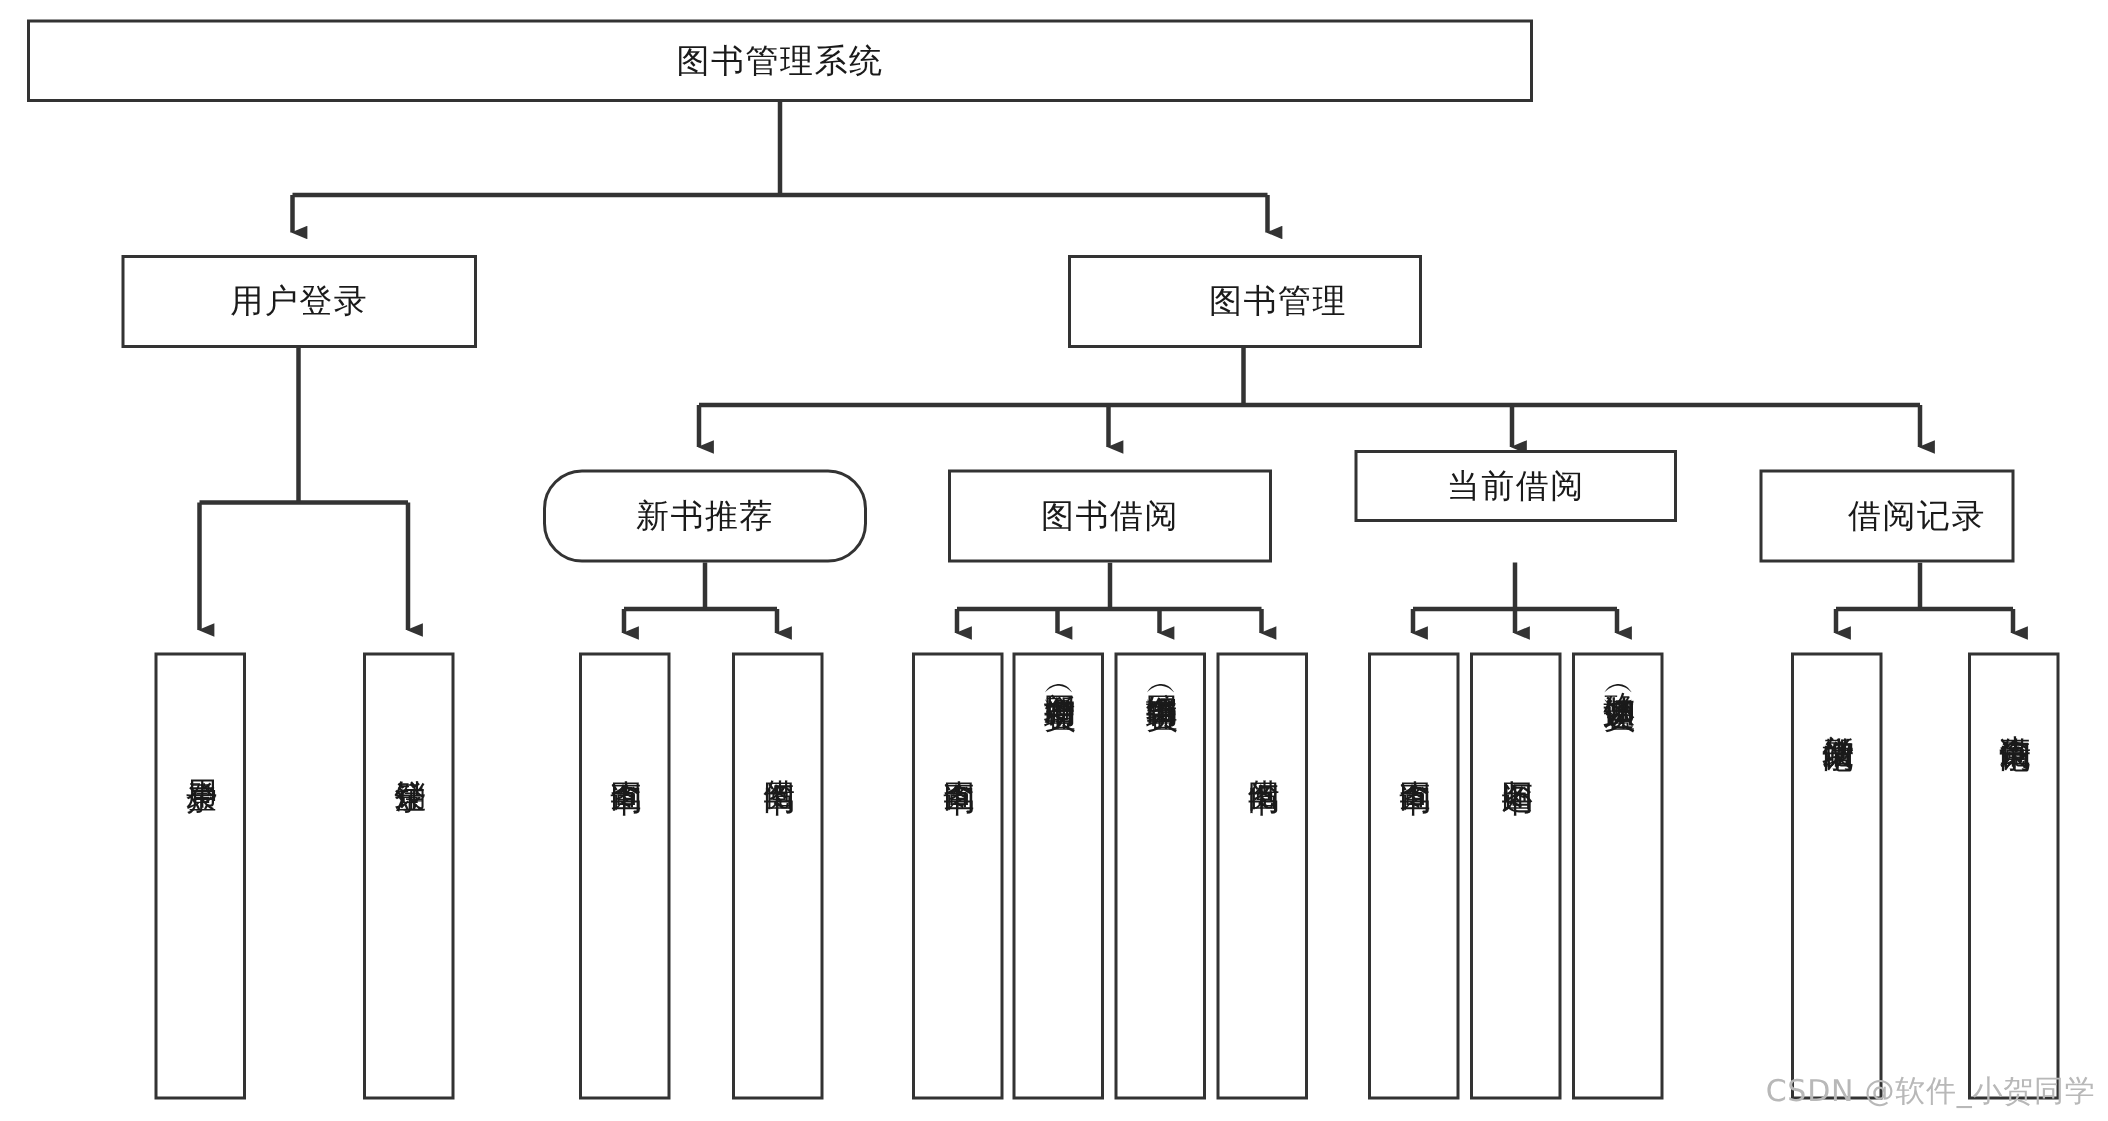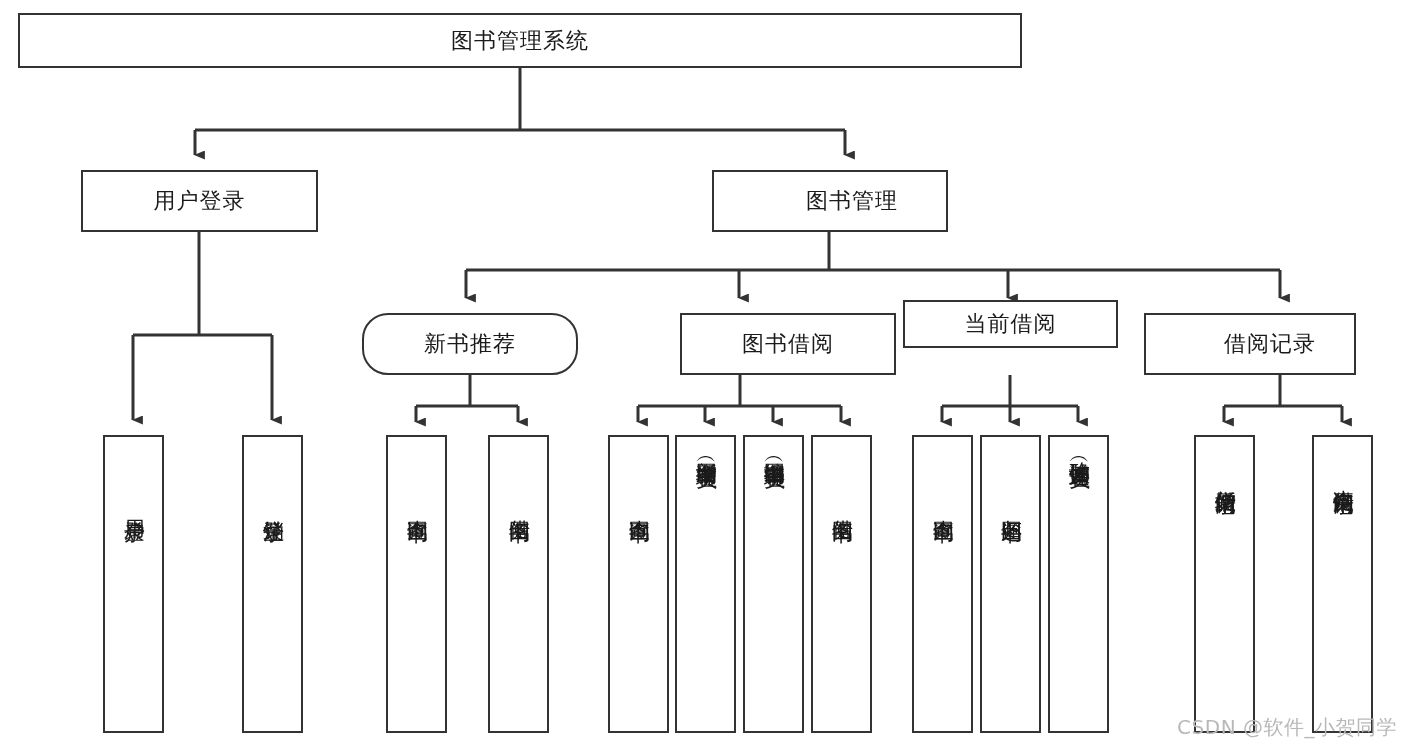--- a/index.html
+++ b/index.html
@@ -128,27 +128,27 @@
   <div class="node horiz" style="left:81px; top:170px; width:237px; height:62px;">
     <span>用户登录</span>
   </div>
   <div class="node horiz" style="left:712px; top:170px; width:236px; height:62px;padding-left:44px;">
     <span>图书管理</span>
   </div>
 
   <div class="node horiz" style="left:362px; top:313px; width:216px; height:62px;border-radius:26px;">
     <span>新书推荐</span>
   </div>
-  <div class="node horiz" style="left:632px; top:313px; width:216px; height:62px;margin-left:48px;">
+  <div class="node horiz" style="left:632px; top:313px; width:216px; height:62px;">
     <span>图书借阅</span>
   </div>
   <div class="node horiz" style="left:903px; top:300px; width:215px; height:48px;">
     <span>当前借阅</span>
   </div>
-  <div class="node horiz" style="left:1144px; top:313px; width:212px; height:62px;padding-left:40px;">
+  <div class="node horiz" style="left:1173px; top:313px; width:170px; height:62px;padding-left:40px;">
     <span>借阅记录</span>
   </div>
 
   <div class="node vert" style="left:103px; top:435px; width:61px; height:298px; padding-top:66px;">
     <span class="vlabel">用户登录</span>
   </div>
   <div class="node vert" style="left:242px; top:435px; width:61px; height:298px; padding-top:66px;">
     <span class="vlabel">注销登录</span>
   </div>
 

